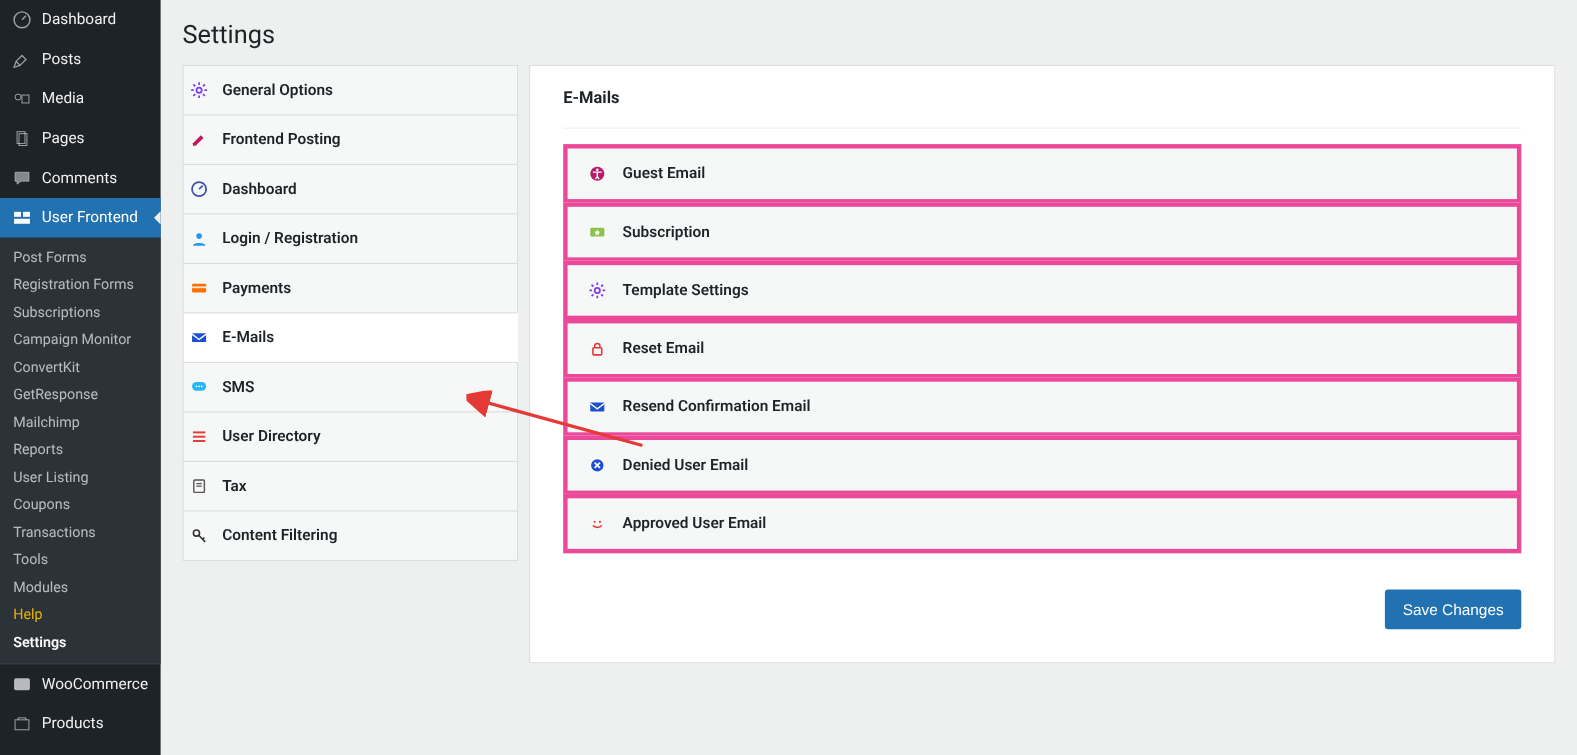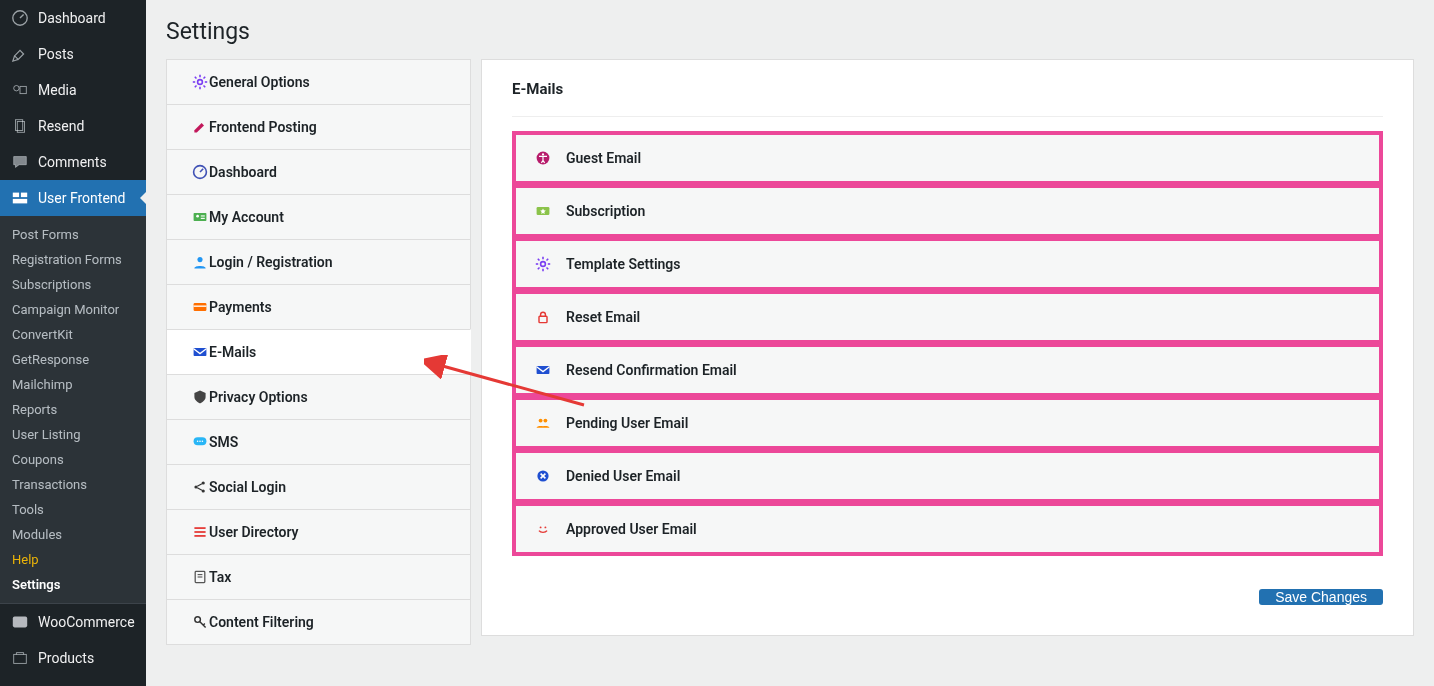--- a/index.html
+++ b/index.html
@@ -85,21 +85,22 @@
   .settings-tabs {
     width: 305px;
     flex-shrink: 0;
   }
   .settings-tabs .tab {
     background: #f6f7f7;
     border: 1px solid #ddd;
     margin-bottom: -1px;
     display: flex;
     align-items: center;
-    padding: 13px 24px;
+    gap: 12px;
+    padding: 13px 5px;
     font-size: 14px;
     font-weight: 600;
     color: #1d2327;
     cursor: pointer;
   }
   .settings-tabs .tab.active {
     background: #fff;
     border-right: 1px solid #fff;
   }
   .settings-tabs .tab .tico {
@@ -139,21 +140,21 @@
   .row .rico {
     width: 18px; height: 18px;
     display: inline-flex; align-items: center; justify-content: center;
     font-size: 15px;
   }
   .save-wrap { text-align: right; margin-top: 34px; }
   .save-btn {
     background: #2271b1;
     color: #fff;
     border: none;
-    padding: 0 16px;
+    padding: 10px 16px;
     font-size: 14px;
     border-radius: 3px;
     cursor: pointer;
   }
 
   
   .arrow { position: absolute; }
 </style>
 </head>
 <body>
@@ -186,21 +187,21 @@
       </span>
     <span>Media</span>
   </div>
   <div class="wp-item">
     <span class="ico">
         <svg width="18" height="18" viewBox="0 0 20 20">
           <rect x="5" y="3" width="8" height="12" stroke="currentColor" fill="none"></rect>
           <rect x="7" y="5" width="8" height="12" stroke="currentColor" fill="none"></rect>
         </svg>
       </span>
-    <span>Resend</span>
+    <span>Pages</span>
   </div>
   <div class="wp-item">
     <span class="ico">
         <svg width="18" height="18" viewBox="0 0 20 20">
           <path d="M3 4h14v9H9l-4 3v-3H3z" stroke="currentColor" fill="currentColor" opacity=".8"></path>
         </svg>
       </span>
     <span>Comments</span>
   </div>
 
@@ -302,31 +303,20 @@
               <svg width="16" height="16" viewBox="0 0 20 20">
                 <circle cx="10" cy="10" r="8" fill="none" stroke="#3f51b5" stroke-width="2"></circle>
                 <path d="M10 10 L14 6" stroke="#3f51b5" stroke-width="2"></path>
               </svg>
             </span>
             <span>Dashboard</span>
           </div>
           <div class="tab">
             <span class="tico">
               <svg width="16" height="16" viewBox="0 0 20 20">
-                <rect x="2" y="5" width="16" height="10" rx="1" fill="#4caf50"></rect>
-                <circle cx="7" cy="9" r="1.7" fill="#fff"></circle>
-                <rect x="11" y="8" width="5" height="1.4" fill="#fff"></rect>
-                <rect x="11" y="11" width="5" height="1.4" fill="#fff"></rect>
-              </svg>
-            </span>
-            <span>My Account</span>
-          </div>
-          <div class="tab">
-            <span class="tico">
-              <svg width="16" height="16" viewBox="0 0 20 20">
                 <circle cx="10" cy="7" r="3.2" fill="#2196f3"></circle>
                 <path d="M3 18c0-4 14-4 14 0" fill="#2196f3"></path>
               </svg>
             </span>
             <span>Login / Registration</span>
           </div>
           <div class="tab">
             <span class="tico">
               <svg width="16" height="16" viewBox="0 0 20 20">
                 <rect x="2" y="5" width="16" height="10" rx="1.5" fill="#ff6f00"></rect>
@@ -336,50 +326,31 @@
             <span>Payments</span>
           </div>
           <div class="tab active">
             <span class="tico">
               <svg width="16" height="16" viewBox="0 0 20 20">
                 <rect x="2" y="5" width="16" height="10" rx="1" fill="#1f4fd1"></rect>
                 <path d="M2 6 L10 12 L18 6" stroke="#fff" stroke-width="1.6" fill="none"></path>
               </svg>
             </span>
             <span>E-Mails</span>
-          </div>
-          <div class="tab">
-            <span class="tico">
-              <svg width="16" height="16" viewBox="0 0 20 20">
-                <path d="M10 2 L17 5 V10 C17 15 10 18 10 18 C10 18 3 15 3 10 V5 Z" fill="#444"></path>
-              </svg>
-            </span>
-            <span>Privacy Options</span>
           </div>
           <div class="tab">
             <span class="tico">
               <svg width="16" height="16" viewBox="0 0 20 20">
                 <rect x="2" y="4" width="16" height="10" rx="5" fill="#29b6f6"></rect>
                 <circle cx="7" cy="9" r="1" fill="#fff"></circle>
                 <circle cx="10" cy="9" r="1" fill="#fff"></circle>
                 <circle cx="13" cy="9" r="1" fill="#fff"></circle>
               </svg>
             </span>
             <span>SMS</span>
-          </div>
-          <div class="tab">
-            <span class="tico">
-              <svg width="16" height="16" viewBox="0 0 20 20">
-                <circle cx="5" cy="10" r="2" fill="#333"></circle>
-                <circle cx="14" cy="5" r="2" fill="#333"></circle>
-                <circle cx="14" cy="15" r="2" fill="#333"></circle>
-                <path d="M6.6 9 L12.4 6 M6.6 11 L12.4 14" stroke="#333" stroke-width="1.6"></path>
-              </svg>
-            </span>
-            <span>Social Login</span>
           </div>
           <div class="tab">
             <span class="tico">
               <svg width="16" height="16" viewBox="0 0 20 20">
                 <rect x="3" y="4" width="14" height="2.2" fill="#e53935"></rect>
                 <rect x="3" y="8.9" width="14" height="2.2" fill="#e53935"></rect>
                 <rect x="3" y="13.8" width="14" height="2.2" fill="#e53935"></rect>
               </svg>
             </span>
             <span>User Directory</span>
@@ -469,30 +440,20 @@
               <svg width="16" height="16" viewBox="0 0 20 20">
                 <rect x="2" y="5" width="16" height="10" rx="1" fill="#1f4fd1"></rect>
                 <path d="M2 6 L10 12 L18 6" stroke="#fff" stroke-width="1.6" fill="none"></path>
               </svg>
             </span>
             <span>Resend Confirmation Email</span>
           </div>
           <div class="row">
             <span class="rico">
               <svg width="16" height="16" viewBox="0 0 20 20">
-                <circle cx="7" cy="7" r="2.4" fill="#ff8f00"></circle>
-                <circle cx="13" cy="7" r="2.4" fill="#ff8f00"></circle>
-                <path d="M2 16c0-3 10-3 10 0 M8 16c0-3 10-3 10 0" fill="#ff8f00"></path>
-              </svg>
-            </span>
-            <span>Pending User Email</span>
-          </div>
-          <div class="row">
-            <span class="rico">
-              <svg width="16" height="16" viewBox="0 0 20 20">
                 <circle cx="10" cy="10" r="7" fill="#1f4fd1"></circle>
                 <path d="M7 7l6 6M13 7l-6 6" stroke="#fff" stroke-width="2"></path>
               </svg>
             </span>
             <span>Denied User Email</span>
           </div>
           <div class="row">
             <span class="rico">
               <svg width="16" height="16" viewBox="0 0 20 20">
                 <circle cx="7" cy="8" r="1.2" fill="#e53935"></circle>

